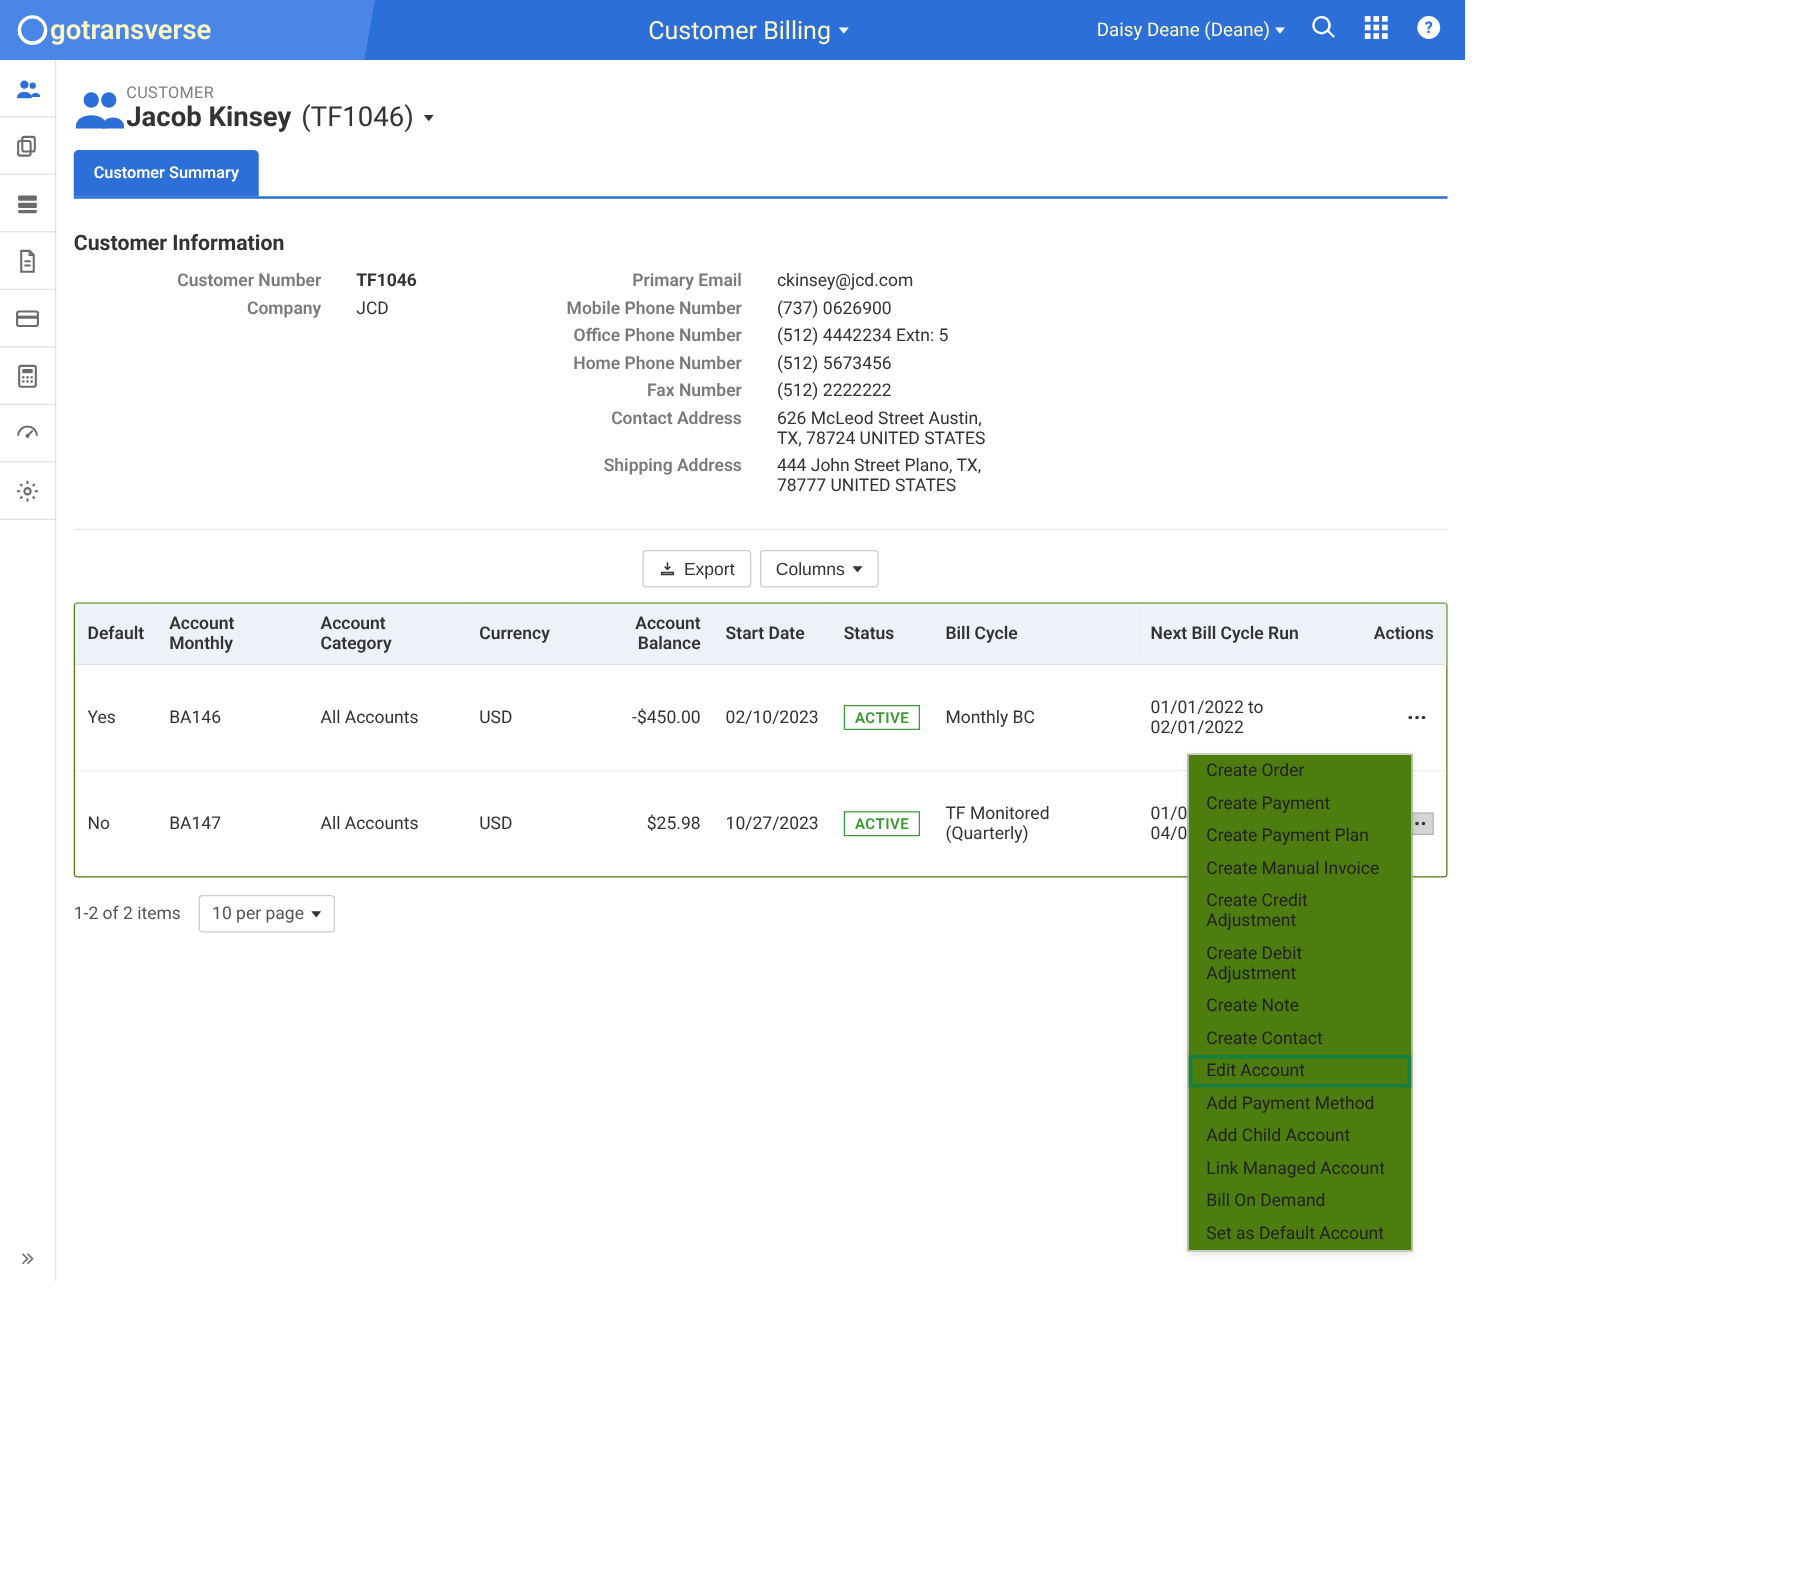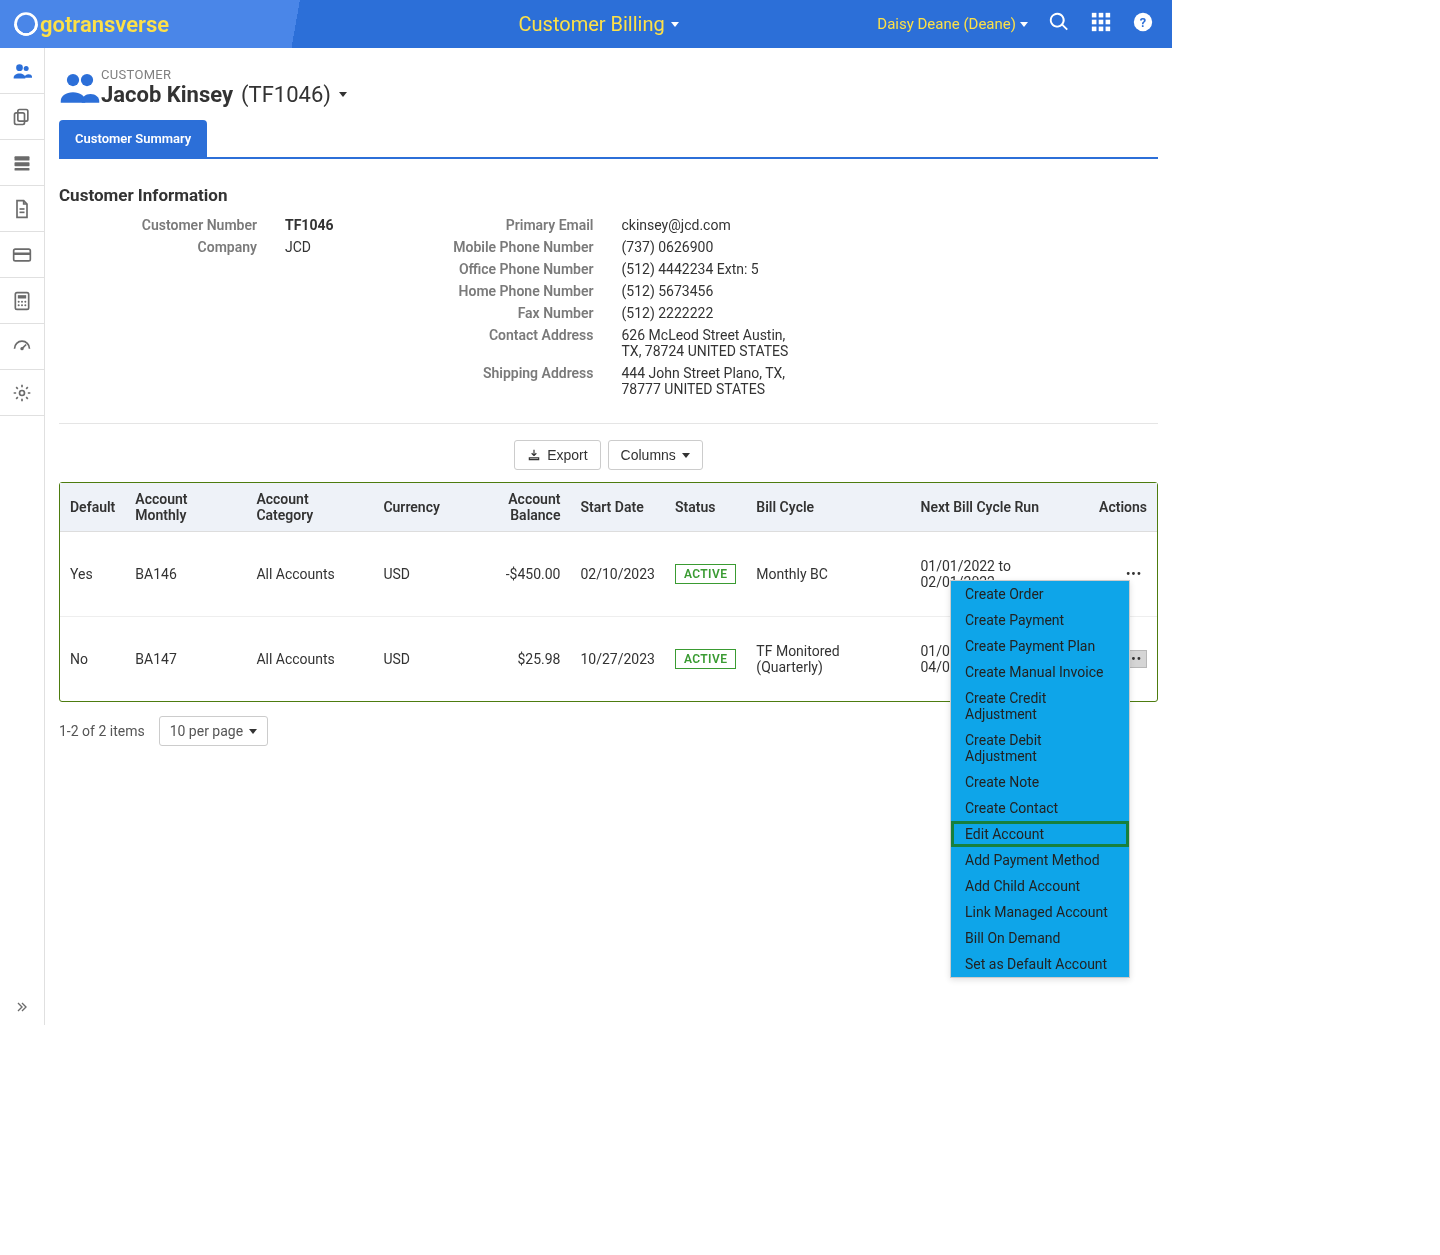--- a/index.html
+++ b/index.html
@@ -9,21 +9,21 @@
     color: #333;
     background: #fff;
     width: 1440px;
   }
   .viewport { width: 1172px; height: 1025px; position: relative; }
 
   
   .topbar {
     height: 48px;
     background: #2c6fd8;
-    color: #fde047;
+    color: #fef9c3;
     display: flex;
     align-items: center;
     position: relative;
   }
   .topbar .logo-wrap {
     width: 320px;
     height: 48px;
     display: flex;
     align-items: center;
     font-weight: 600;
@@ -226,23 +226,23 @@
     font-size: 14px; color: #555;
   }
   .pager .select {
     border: 1px solid #ccc; padding: 6px 10px; border-radius: 3px; background: #fff;
     display: inline-flex; align-items: center; gap: 6px; cursor: pointer;
   }
 
   
   .menu {
     position: absolute;
-    right: 42px; top: 532px;
+    right: 42px; top: 555px;
     width: 180px;
-    background: #0ea5e9;
+    background: #4d7c0f;
     border: 1px solid #ccc;
     box-shadow: 0 2px 6px rgba(0,0,0,.12);
     z-index: 50;
     font-size: 14px;
   }
   .menu .menu-item {
     padding: 5px 14px;
     cursor: pointer;
     color: #222;
   }

